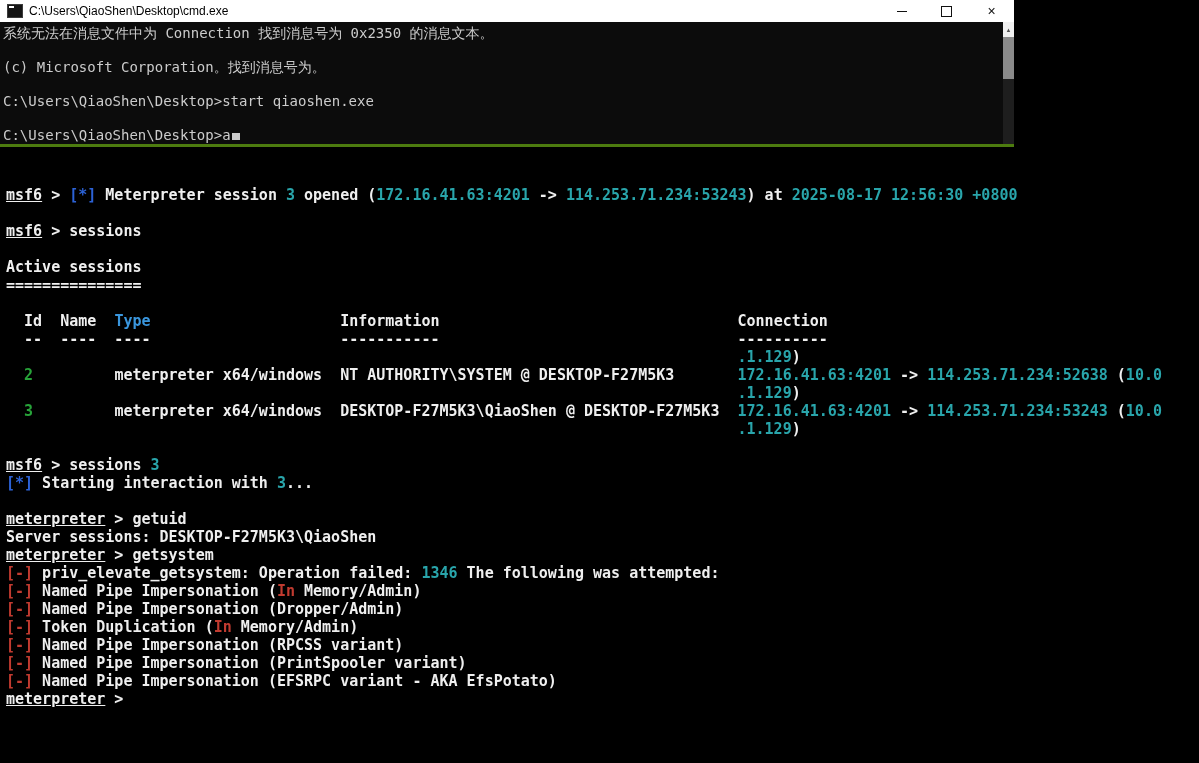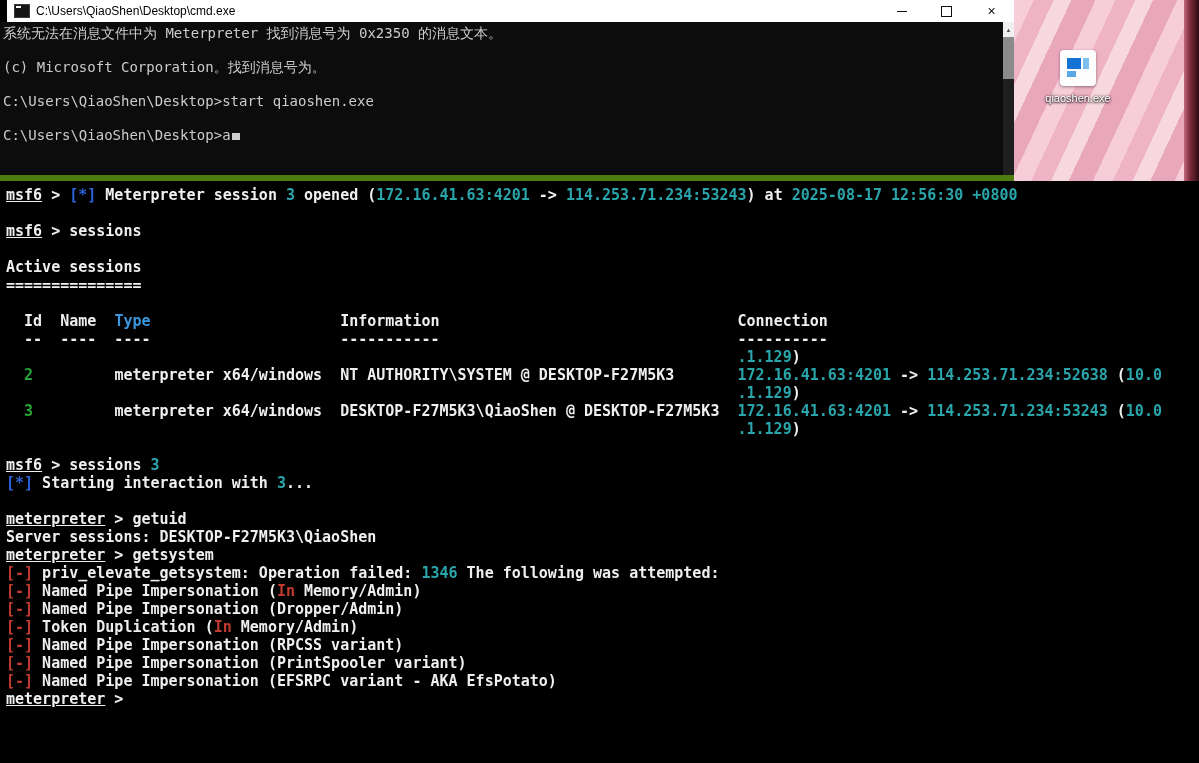--- a/index.html
+++ b/index.html
@@ -46,22 +46,22 @@
   .seg-w { color:var(--white); }
   .seg-c { color:var(--cyan); }
   .seg-b { color:var(--blue); }
   .seg-r { color:var(--red); }
   .seg-g { color:var(--green); }
   .seg-t { color:var(--header); }
   .seg-u { color:var(--white); text-decoration:underline; }
 
   
   .cmd-window {
-    position:absolute; left:0; top:0; width:1014px; height:181px;
-    border-bottom:6px solid #4d7c0f; box-sizing:border-box;padding-left:7px;
+    position:absolute; left:0; top:0; width:1014px; height:147px;
+    border-bottom:3px solid #4d7c0f; box-sizing:border-box;
   }
   .titlebar {
     height:22px; background:#ffffff; color:#000; display:flex; align-items:center;
     font-size:12px;
   }
   .cmd-icon {
     width:14px; height:12px; margin:0 6px 0 7px; background:#151515;
     border:1px solid #3c3c3c; position:relative; flex:0 0 auto;
   }
   .cmd-icon::before { content:''; position:absolute; left:1px; top:1px; width:5px; height:2px; background:#fff; }
@@ -82,30 +82,20 @@
 
   .scrollbar { position:absolute; top:22px; right:0; width:11px; bottom:0; background:#1e1e1e; }
   .sb-up { height:15px; background:#f0f0f0; color:#505050; font-size:6px; display:flex; align-items:center; justify-content:center; }
   .sb-thumb { position:absolute; left:0; top:15px; width:100%; height:42px; background:#8a8a8a; }
 </style>
 </head>
 <body>
 
 <div class="screen">
 
-  <div class="desktop">
-    <div class="desktop-icon">
-      <div class="icon-art">
-        <span class="ga"></span>
-        <span class="gb"></span>
-        <span class="gc"></span>
-      </div>
-      <div class="icon-label">qiaoshen.exe</div>
-    </div>
-  </div>
 
   <div class="msf">
     <div id="msf-lines">
         <div class="tline"><span class="seg-u">msf6</span><span class="seg-w"> &gt; </span><span class="seg-b">[*]</span><span class="seg-w"> Meterpreter session </span><span class="seg-c">3</span><span class="seg-w"> opened (</span><span class="seg-c">172.16.41.63:4201</span><span class="seg-w"> -&gt; </span><span class="seg-c">114.253.71.234:53243</span><span class="seg-w">) at </span><span class="seg-c">2025-08-17 12:56:30 +0800</span></div>
         <div class="tline">&nbsp;</div>
         <div class="tline"><span class="seg-u">msf6</span><span class="seg-w"> &gt; sessions</span></div>
         <div class="tline">&nbsp;</div>
         <div class="tline"><span class="seg-w">Active sessions</span></div>
         <div class="tline"><span class="seg-w">===============</span></div>
         <div class="tline">&nbsp;</div>
@@ -143,21 +133,21 @@
             <span class="min-bar"></span>
           </span>
         <span class="wbtn">
             <span class="max-box"></span>
           </span>
         <span class="wbtn">×</span>
       </span>
     </div>
     <div class="console">
       <div id="cmd-lines">
-          <div class="cline">系统无法在消息文件中为 Meterpreter 找到消息号为 0x2350 的消息文本。</div>
+          <div class="cline">系统无法在消息文件中为 Connection 找到消息号为 0x2350 的消息文本。</div>
           <div class="cline">&nbsp;</div>
           <div class="cline">(c) Microsoft Corporation。找到消息号为。</div>
           <div class="cline">&nbsp;</div>
           <div class="cline">C:\Users\QiaoShen\Desktop&gt;start qiaoshen.exe</div>
           <div class="cline">&nbsp;</div>
           <div class="cline">C:\Users\QiaoShen\Desktop&gt;a<span class="cmd-cursor"></span></div>
         </div>
     </div>
     <div class="scrollbar">
       <div class="sb-up">▲</div>

